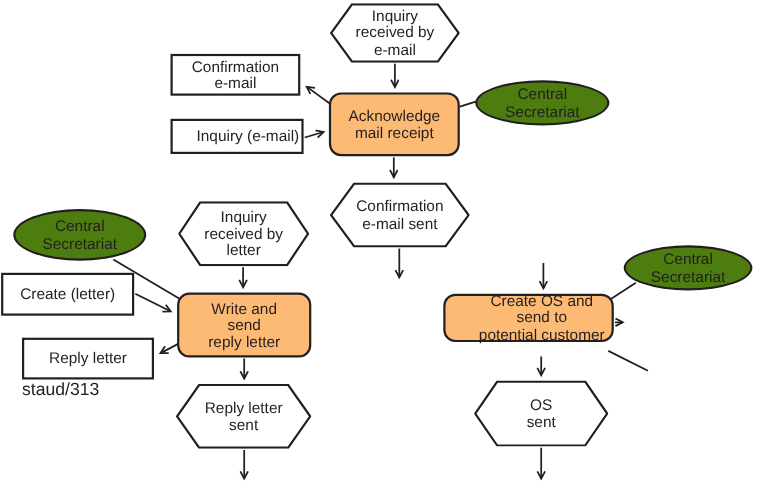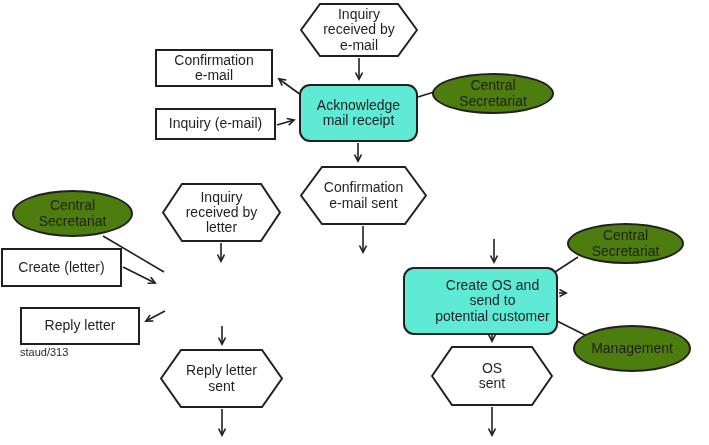--- a/index.html
+++ b/index.html
@@ -9,25 +9,25 @@
     font-family:"Liberation Sans", sans-serif; color:var(--ink);
     overflow:hidden;
   }
   #connectors { position:absolute; left:0; top:0; z-index:1; }
   .node {
     position:absolute; z-index:2; box-sizing:border-box;
     display:flex; align-items:center; justify-content:center;
     text-align:center; font-size:14px; line-height:1.08;
   }
   .rect   { border:2px solid var(--ink); background:#fff; }
-  .rrect  { border:2px solid var(--ink); border-radius:11px; background:#5eead4; }
+  .rrect  { border:2px solid var(--ink); border-radius:11px; background:#fdba74; }
   .ellipse{ border:2px solid var(--ink); border-radius:50%; background:#4d7c0f; }
   .hex .shape { position:absolute; left:0; top:0; }
   .lbl { position:relative; z-index:1; white-space:pre-line; display:block; padding:0 2px; }
-  .footnote { position:absolute; z-index:2; font-size:11px; }
+  .footnote { position:absolute; z-index:2; font-size:16px; }
 </style>
 </head>
 <body>
 
 <div id="canvas">
 
   <svg id="connectors" width="709" height="445">
     <defs>
       <marker id="arrow" markerWidth="10" markerHeight="10" refX="7" refY="4" orient="auto" markerUnits="userSpaceOnUse">
         <path d="M0.5,0.5 L7.2,4 L0.5,7.5" fill="none" stroke="#231f20" stroke-width="1.6"></path>
@@ -72,21 +72,21 @@
   <div class="node ellipse" style="left:432px; top:73px; width:122px; height:41px;">
     <span class="lbl">Central
 Secretariat</span>
   </div>
 
   <div class="node rect" style="left:155px; top:49px; width:118px; height:38px;">
     <span class="lbl">Confirmation
 e-mail</span>
   </div>
 
-  <div class="node rect" style="left:155px; top:108px; width:121px; height:32px;">
+  <div class="node rect" style="left:155px; top:108px; width:121px; height:32px;justify-content:flex-end;">
     <span class="lbl">Inquiry (e-mail)</span>
   </div>
 
   <div class="node hex" style="left:300px; top:166px; width:127px; height:59px;">
     <svg class="shape" width="127" height="59">
       <polygon points="22,1 105,1 126,29.5 105,58 22,58 1,29.5" fill="#fff" stroke="#231f20" stroke-width="2"></polygon>
     </svg>
     <span class="lbl">Confirmation
 e-mail sent</span>
   </div>
@@ -102,20 +102,25 @@
     </svg>
     <span class="lbl">Inquiry
 received by
 letter</span>
   </div>
 
   <div class="node rect" style="left:1px; top:248px; width:121px; height:39px;">
     <span class="lbl">Create (letter)</span>
   </div>
 
+  <div class="node rrect" style="left:161px; top:266px; width:122px; height:59px;">
+    <span class="lbl">Write and
+send
+reply letter</span>
+  </div>
 
   <div class="node rect" style="left:20px; top:307px; width:120px; height:38px;">
     <span class="lbl">Reply letter</span>
   </div>
 
   <span class="footnote" style="left:20px; top:346px;">staud/313</span>
 
   <div class="node hex" style="left:160px; top:349px; width:123px; height:59px;">
     <svg class="shape" width="123" height="59">
       <polygon points="21,1 102,1 122,29.5 102,58 21,58 1,29.5" fill="#fff" stroke="#231f20" stroke-width="2"></polygon>
@@ -123,30 +128,27 @@
     <span class="lbl">Reply letter
 sent</span>
   </div>
 
 
   <div class="node ellipse" style="left:567px; top:223px; width:117px; height:41px;">
     <span class="lbl">Central
 Secretariat</span>
   </div>
 
-  <div class="node rrect" style="left:403px; top:267px; width:155px; height:68px;padding-left:24px;">
+  <div class="node rrect" style="left:403px; top:267px; width:155px; height:44px;padding-left:24px;">
     <span class="lbl">Create OS and
 send to
 potential customer</span>
   </div>
 
 
-  <div class="node ellipse" style="left:573px; top:325px; width:118px; height:47px;">
-    <span class="lbl">Management</span>
-  </div>
 
   <div class="node hex" style="left:431px; top:346px; width:122px; height:60px;">
     <svg class="shape" width="122" height="60">
       <polygon points="21,1 101,1 121,30 101,59 21,59 1,30" fill="#fff" stroke="#231f20" stroke-width="2"></polygon>
     </svg>
     <span class="lbl">OS
 sent</span>
   </div>
 
 </div>

